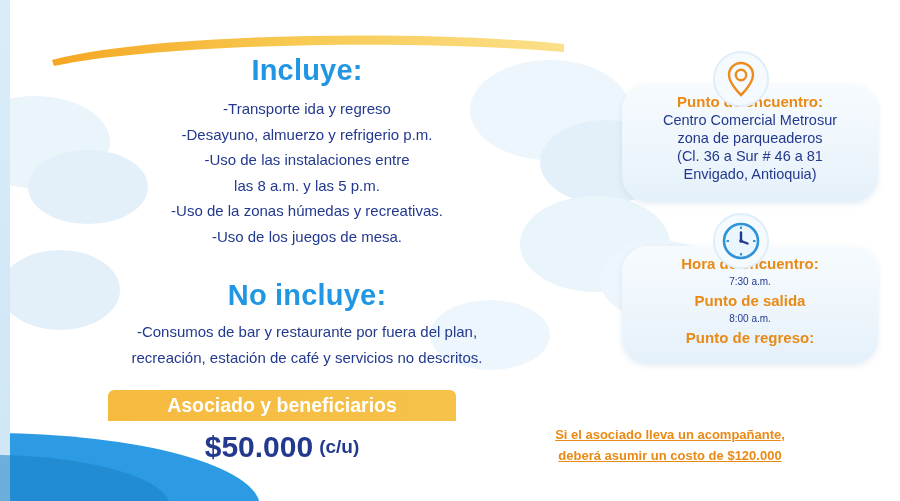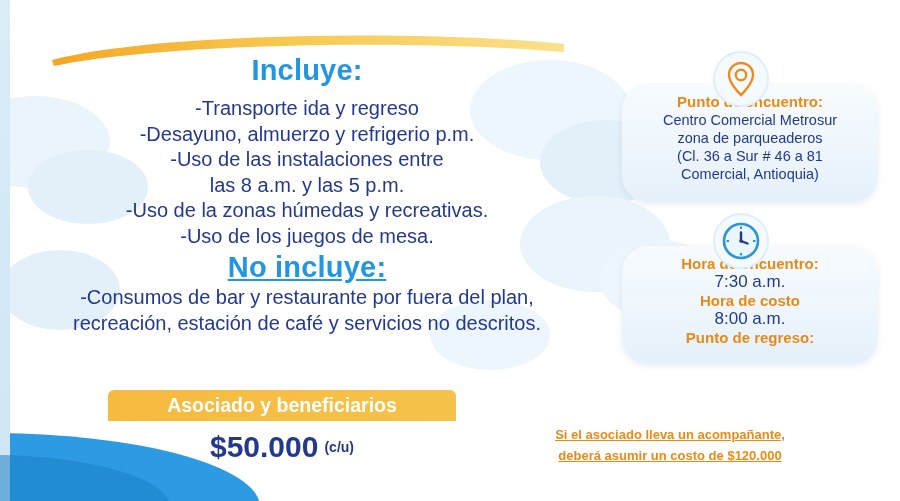--- a/index.html
+++ b/index.html
@@ -47,31 +47,31 @@
     height: 36px;
   }
   .heading {
     color: #2196e3;
     font-size: 29px;
     font-weight: bold;
     letter-spacing: 0.2px;
     margin: 0;
   }
   #includes-title { margin-top: 26px; }
-  #not-includes-title { margin-top: 2px; text-decoration: underline; }
+  #not-includes-title { margin-top: 30px; }
 
   .body-line {
     color: #23398e;
-    font-size: 20px;
+    font-size: 15px;
     line-height: 25.5px;
     margin: 0;
     font-weight: normal;
   }
   .lines-block { margin-top: 9px; }
-  .lines-block.tight { margin-top: 1px; }
+  .lines-block.tight { margin-top: 7px; }
 
   
   .card {
     position: absolute;
     z-index: 4;
     background: linear-gradient(180deg, #f7fbfe 0%, #eef6fc 55%, #e4f0fa 100%);
     border-radius: 26px;
     box-shadow: 0 2px 6px rgba(60,110,160,0.13);
     text-align: center;
   }
@@ -99,21 +99,21 @@
   }
   .card-text {
     color: #23398e;
     font-size: 14.5px;
     line-height: 18px;
     margin: 0;
     font-weight: normal;
   }
   .card-sub {
     color: #23398e;
-    font-size: 17px;
+    font-size: 10px;
     line-height: 18px;
     margin: 0;
   }
 
   
   .icon-wrap {
     position: absolute;
     z-index: 6;
   }
   #pin-icon-wrap { left: 712px; top: 50px; width: 58px; height: 58px; }
@@ -147,21 +147,21 @@
     justify-content: center;
     gap: 6px;
   }
   #price-amount {
     color: #23398e;
     font-size: 30px;
     font-weight: bold;
   }
   #price-unit {
     color: #23398e;
-    font-size: 14px;
+    font-size: 19px;
     font-weight: bold;
   }
 
   
   #companion-note {
     position: absolute;
     left: 470px;
     top: 424px;
     width: 400px;
     z-index: 5;
@@ -253,37 +253,37 @@
       <p class="body-line">recreación, estación de café y servicios no descritos.</p>
     </div>
   </div>
 
   <div class="card" id="meeting-point-card">
     <div class="card-inner">
       <p class="card-label">Punto de encuentro:</p>
       <p class="card-text">Centro Comercial Metrosur</p>
       <p class="card-text">zona de parqueaderos</p>
       <p class="card-text">(Cl. 36 a Sur # 46 a 81</p>
-      <p class="card-text">Comercial, Antioquia)</p>
+      <p class="card-text">Envigado, Antioquia)</p>
     </div>
   </div>
 
   <div class="icon-wrap" id="pin-icon-wrap">
     <svg viewBox="0 0 58 58" width="58" height="58">
       <circle cx="29" cy="29" r="27" fill="#f4fafd" stroke="#dfeef8" stroke-width="2"></circle>
       <path d="M29 13 C22.4 13 17 18.3 17 24.8 C17 33.8 29 45 29 45 C29 45 41 33.8 41 24.8 C41 18.3 35.6 13 29 13 Z" fill="none" stroke="#ef8a1f" stroke-width="2.4"></path>
       <circle cx="29" cy="25" r="5.2" fill="none" stroke="#ef8a1f" stroke-width="2.4"></circle>
     </svg>
   </div>
 
   <div class="card" id="schedule-card">
     <div class="card-inner">
       <p class="card-label">Hora de encuentro:</p>
       <p class="card-sub">7:30 a.m.</p>
-      <p class="card-label">Hora de costo</p>
+      <p class="card-label">Punto de salida</p>
       <p class="card-sub">8:00 a.m.</p>
       <p class="card-label">Punto de regreso:</p>
     </div>
   </div>
 
   <div class="icon-wrap" id="clock-icon-wrap">
     <svg viewBox="0 0 58 58" width="58" height="58">
       <circle cx="29" cy="29" r="27" fill="#f4fafd" stroke="#dfeef8" stroke-width="2"></circle>
       <circle cx="29" cy="29" r="17" fill="#eaf6fd" stroke="#2f93d8" stroke-width="2.6"></circle>
       <line x1="29" y1="14.5" x2="29" y2="17" stroke="#2f93d8" stroke-width="2"></line>

